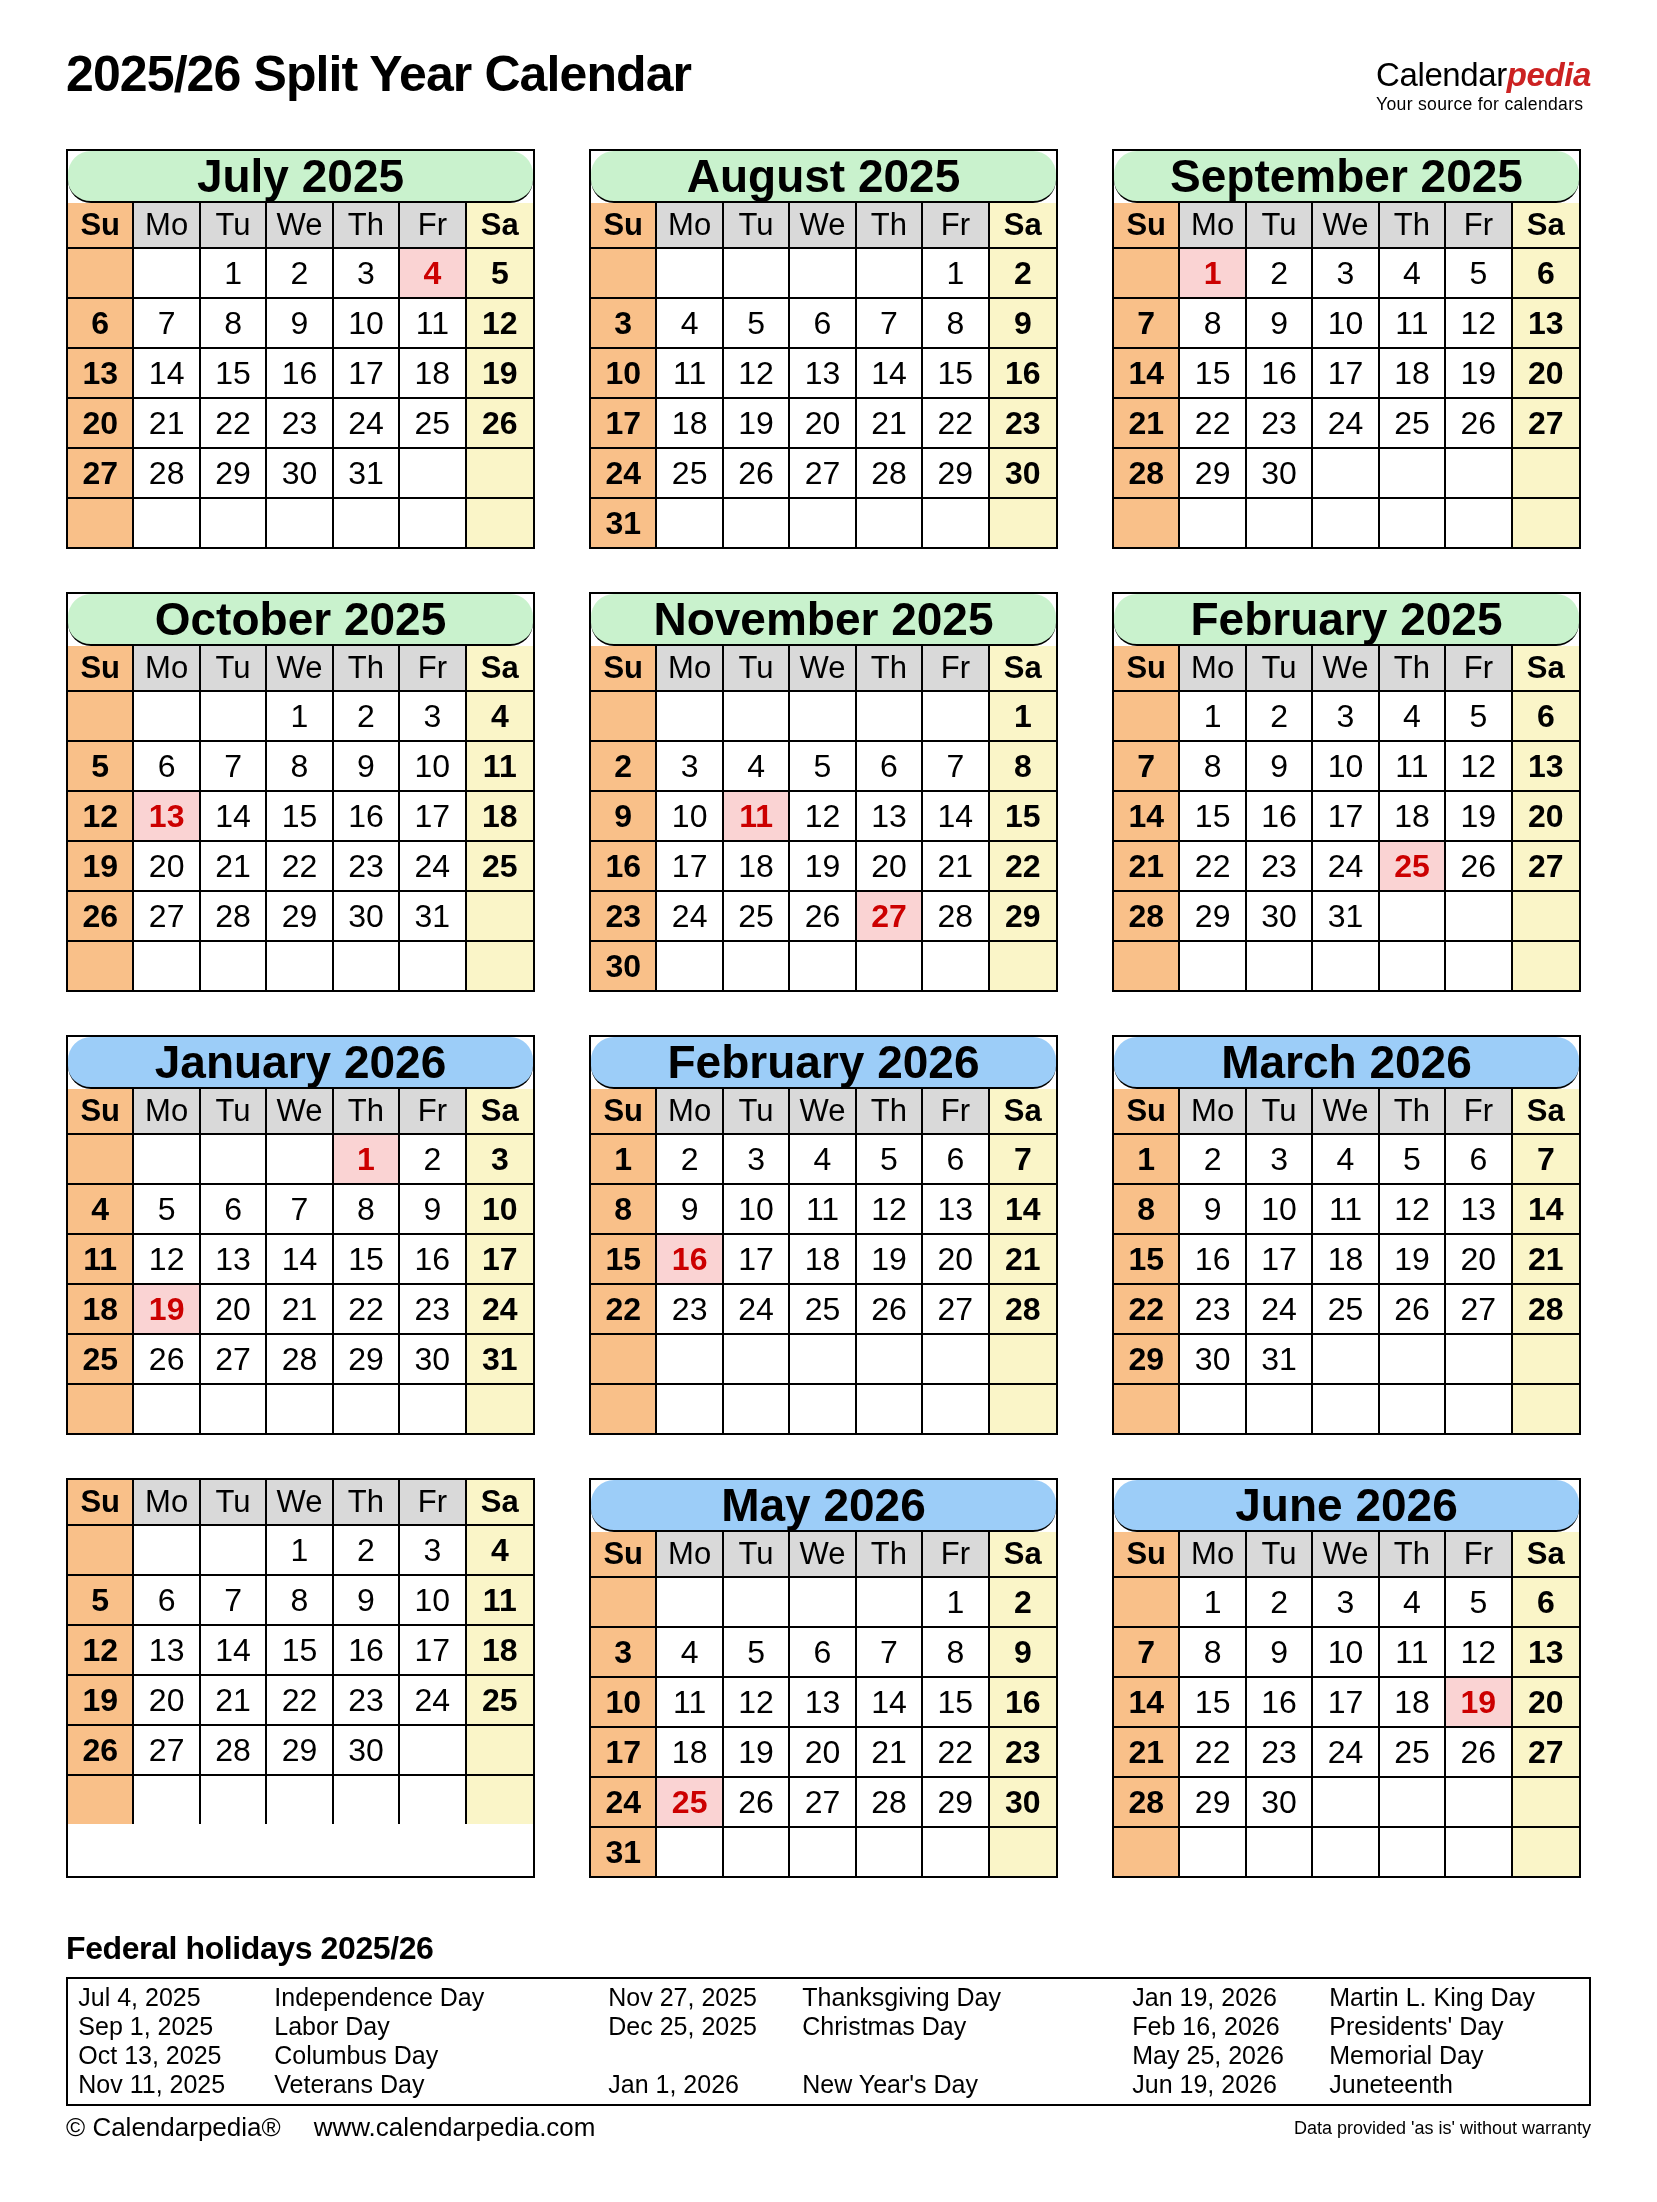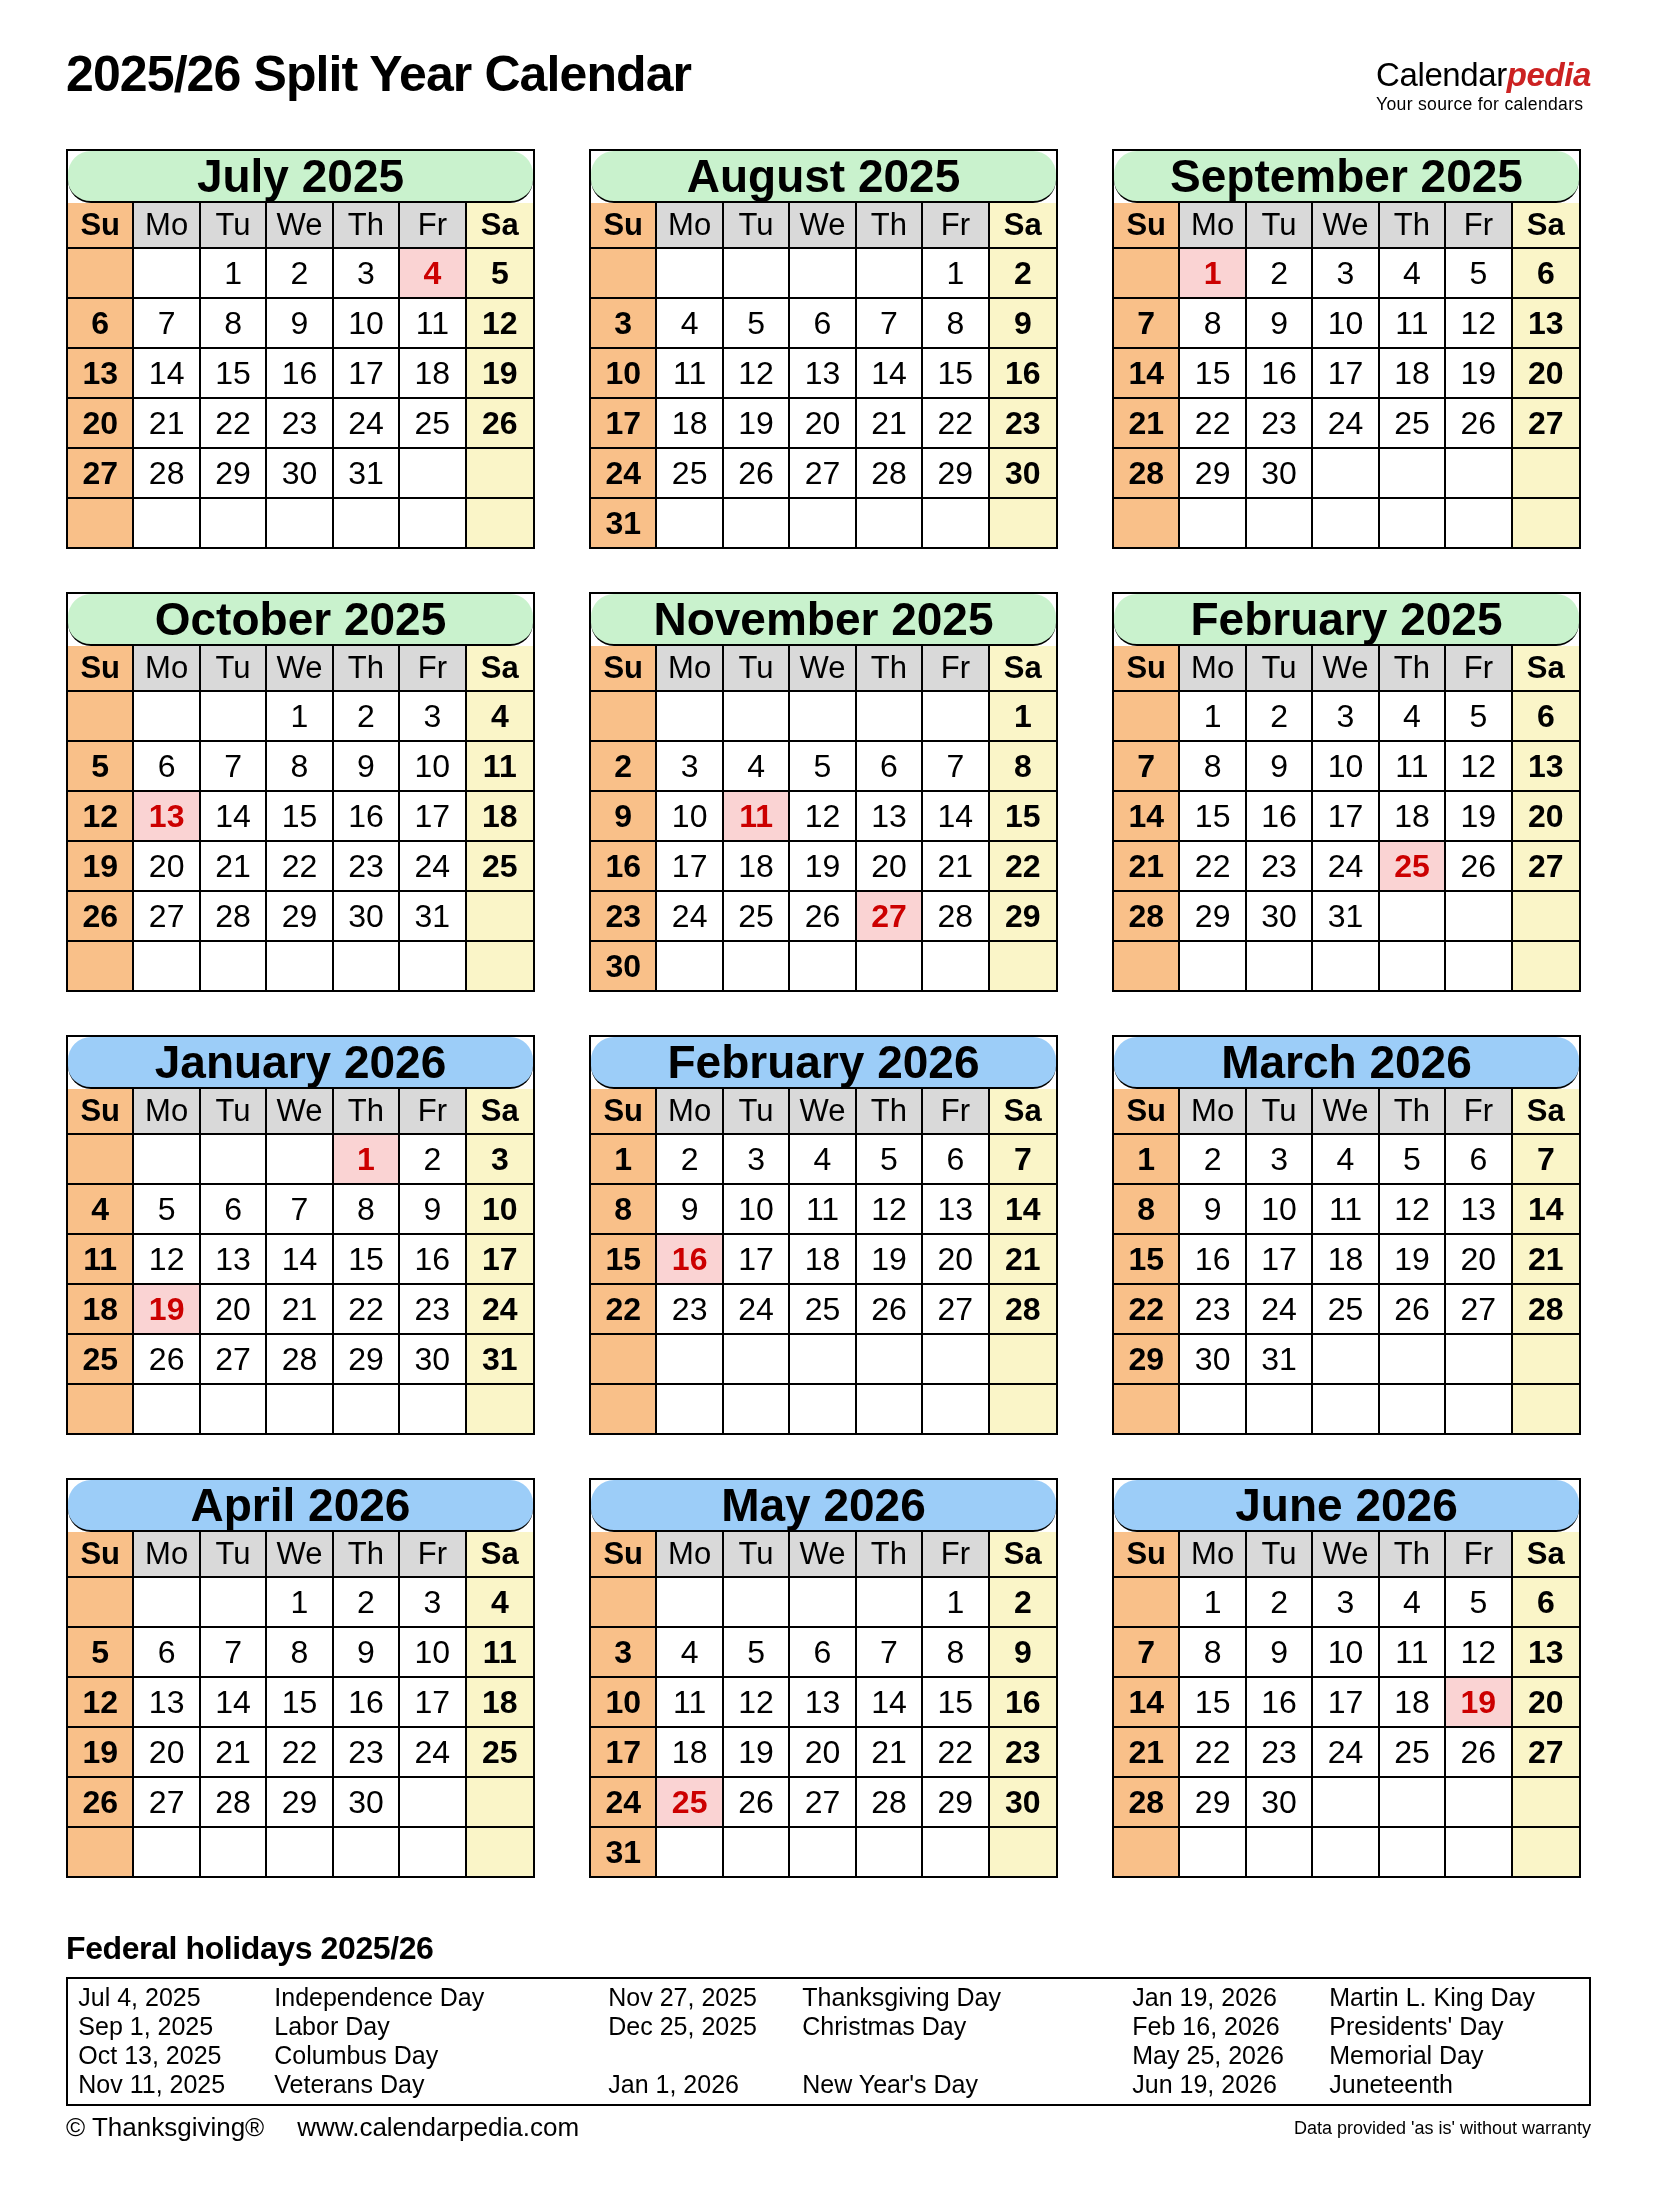--- a/index.html
+++ b/index.html
@@ -547,21 +547,20 @@
           <div class="dcell c0"></div>
           <div class="dcell c1"></div>
           <div class="dcell c2"></div>
           <div class="dcell c3"></div>
           <div class="dcell c4"></div>
           <div class="dcell c5"></div>
           <div class="dcell c6"></div>
         </div>
       </div>
       <div class="month">
-        <div class="mtitle blue">April 2026</div>
         <div class="mgrid">
           <div class="hcell c0">Su</div>
           <div class="hcell c1">Mo</div>
           <div class="hcell c2">Tu</div>
           <div class="hcell c3">We</div>
           <div class="hcell c4">Th</div>
           <div class="hcell c5">Fr</div>
           <div class="hcell c6">Sa</div>
           <div class="dcell c0"></div>
           <div class="dcell c1"></div>
@@ -739,19 +738,19 @@
         <div class="">May 25, 2026</div>
         <div class="">Memorial Day</div>
         <div class="">Nov 11, 2025</div>
         <div class="">Veterans Day</div>
         <div class="">Jan 1, 2026</div>
         <div class="">New Year's Day</div>
         <div class="">Jun 19, 2026</div>
         <div class="">Juneteenth</div>
       </div>
     <div class="footline">
-      <div class="foot-left"><span>© Thanksgiving®</span><span class="sep"></span><span>www.calendarpedia.com</span></div>
+      <div class="foot-left"><span>© Calendarpedia®</span><span class="sep"></span><span>www.calendarpedia.com</span></div>
       <div class="foot-right">Data provided 'as is' without warranty</div>
     </div>
   </div>
 
 </div>
 
 
 </body></html>

